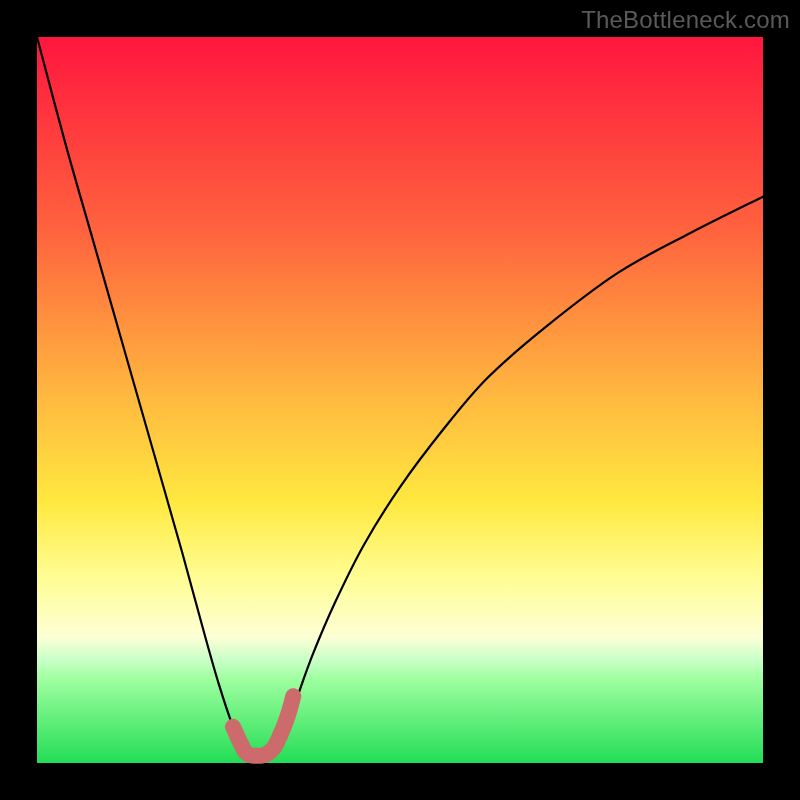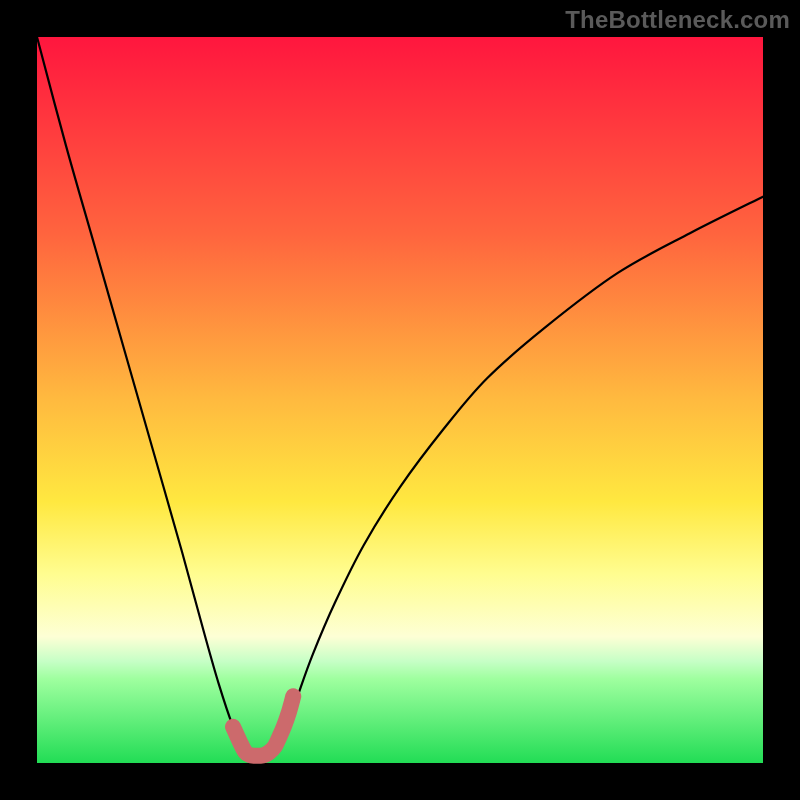--- a/index.html
+++ b/index.html
@@ -38,21 +38,20 @@
     );
   }
   .watermark {
     position: absolute;
     top: 6px;
     right: 10px;
     color: #5a5a5a;
     font-size: 24px;
     letter-spacing: 0.2px;
     user-select: none;
-    font-weight: bold;
   }
   svg.curve {
     position: absolute;
     left: 0;
     top: 0;
     width: 726px;
     height: 726px;
     overflow: visible;
   }
 </style>

